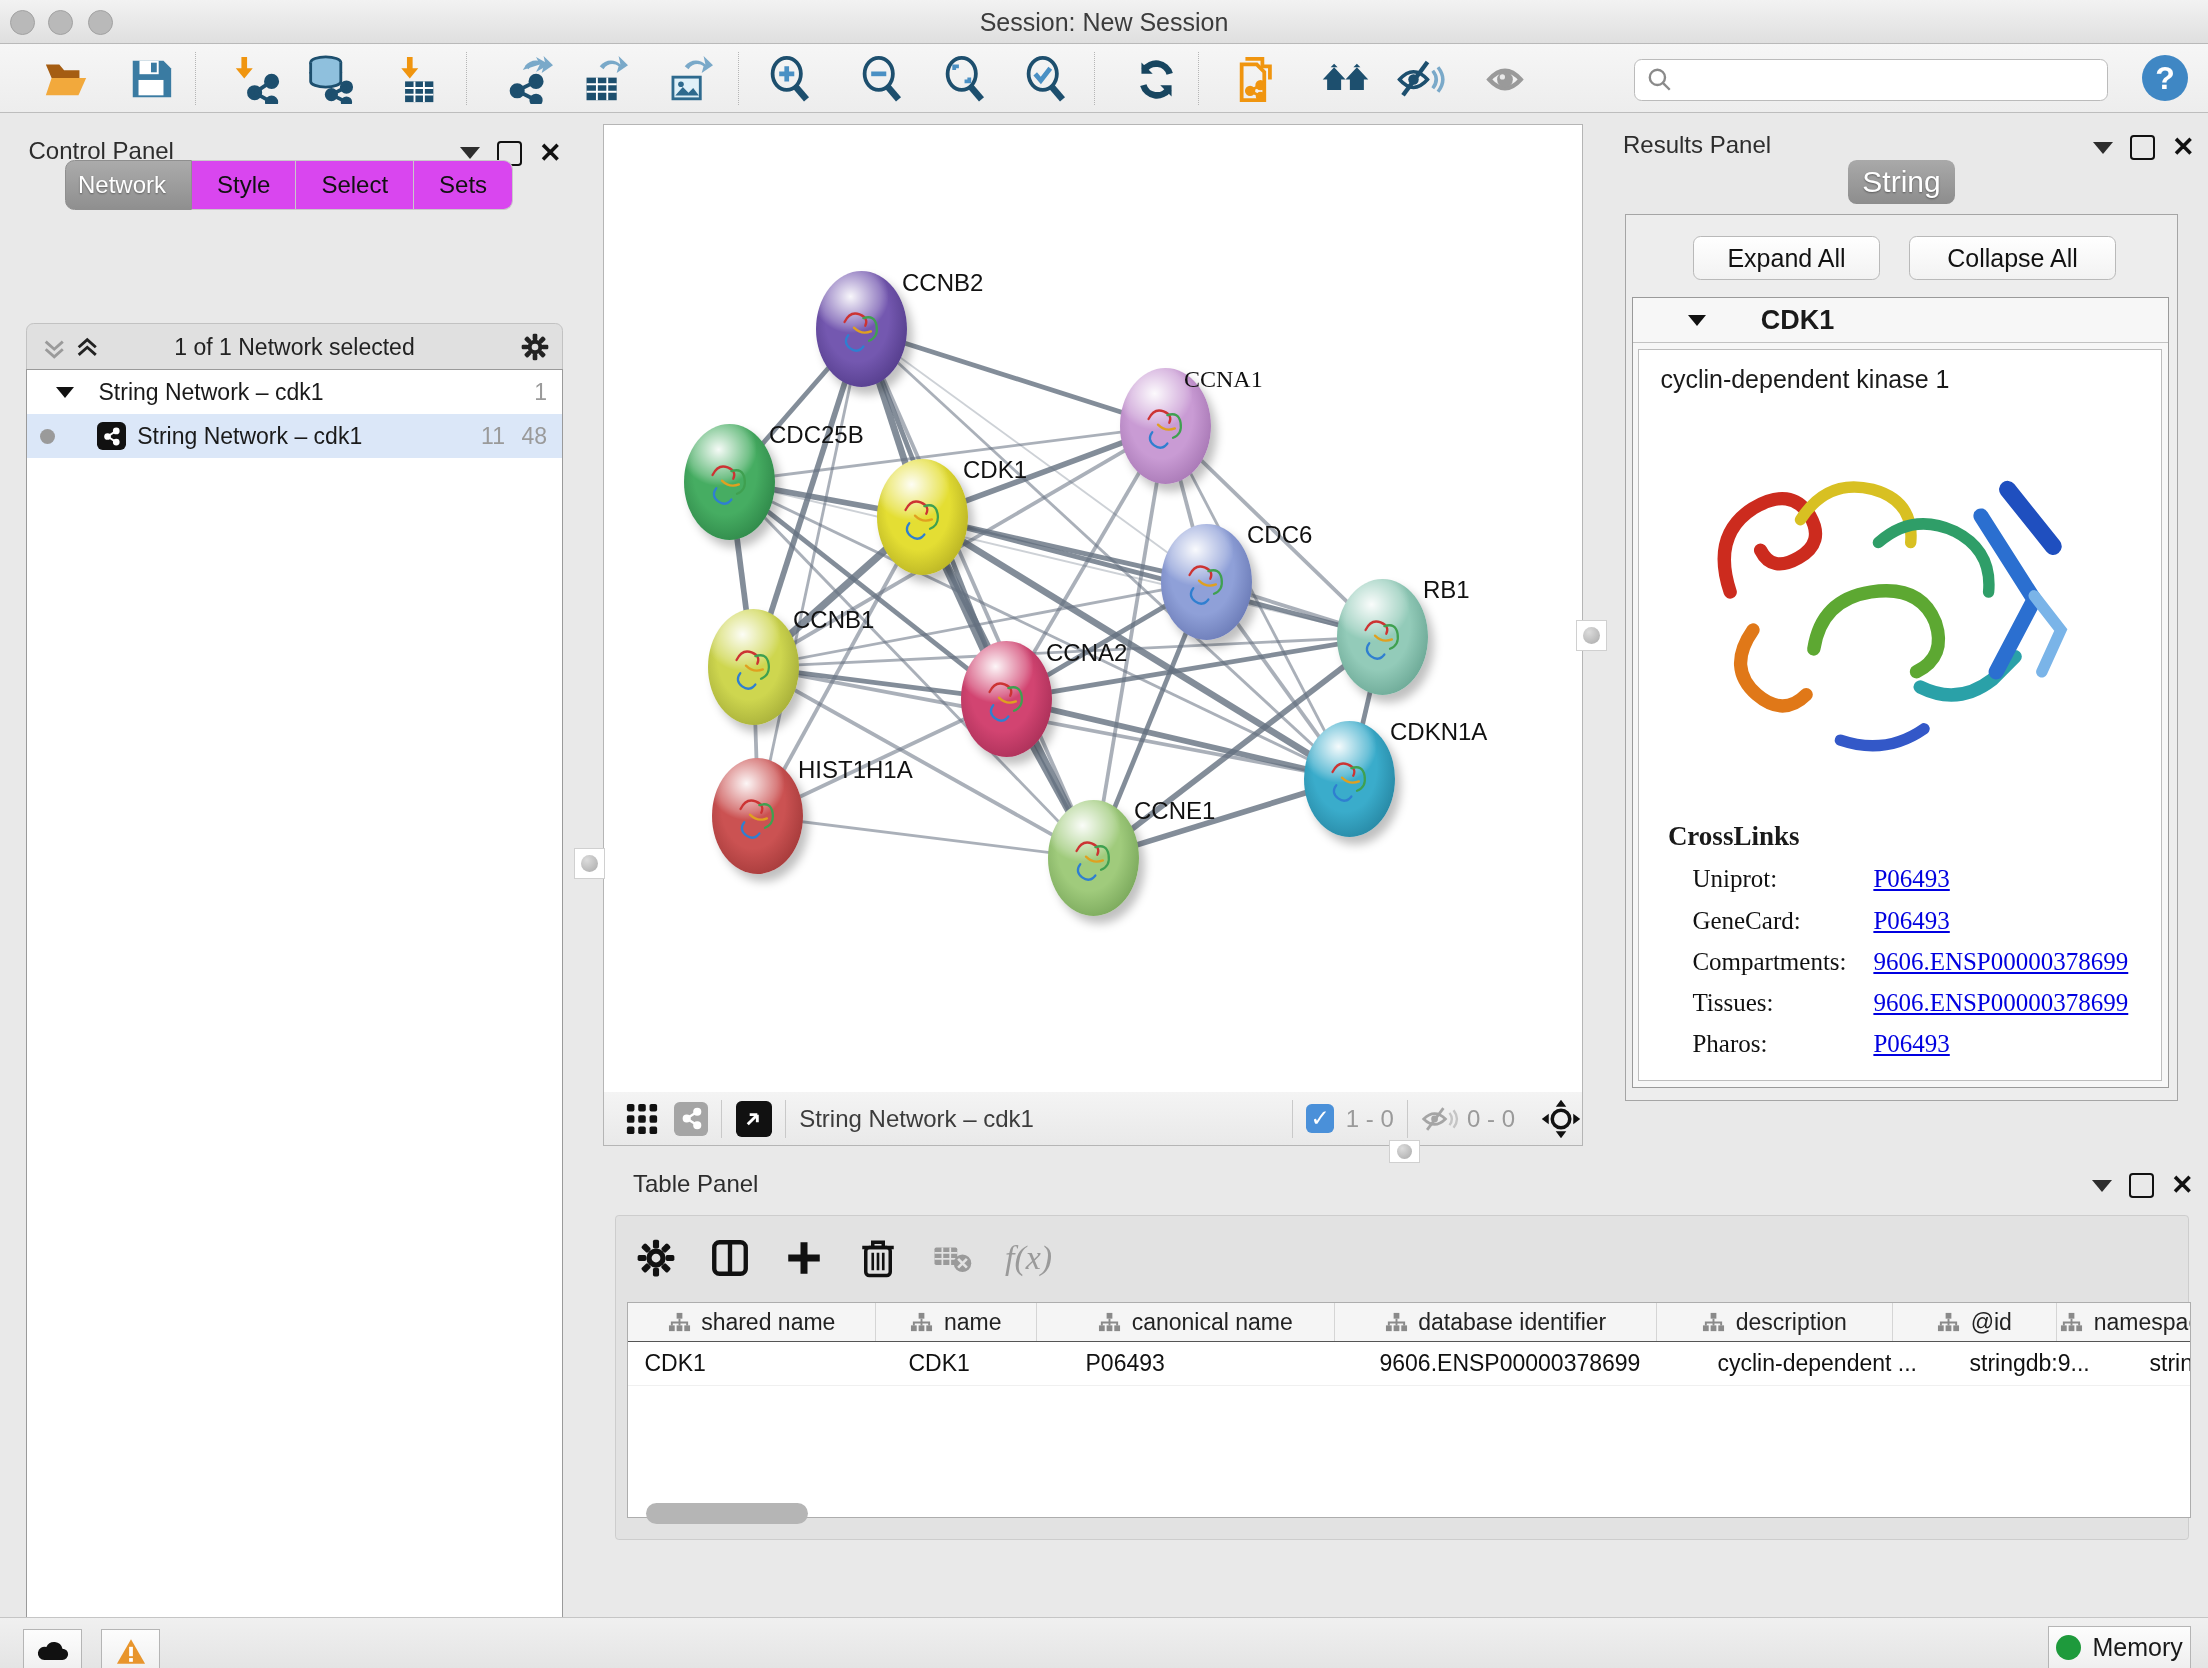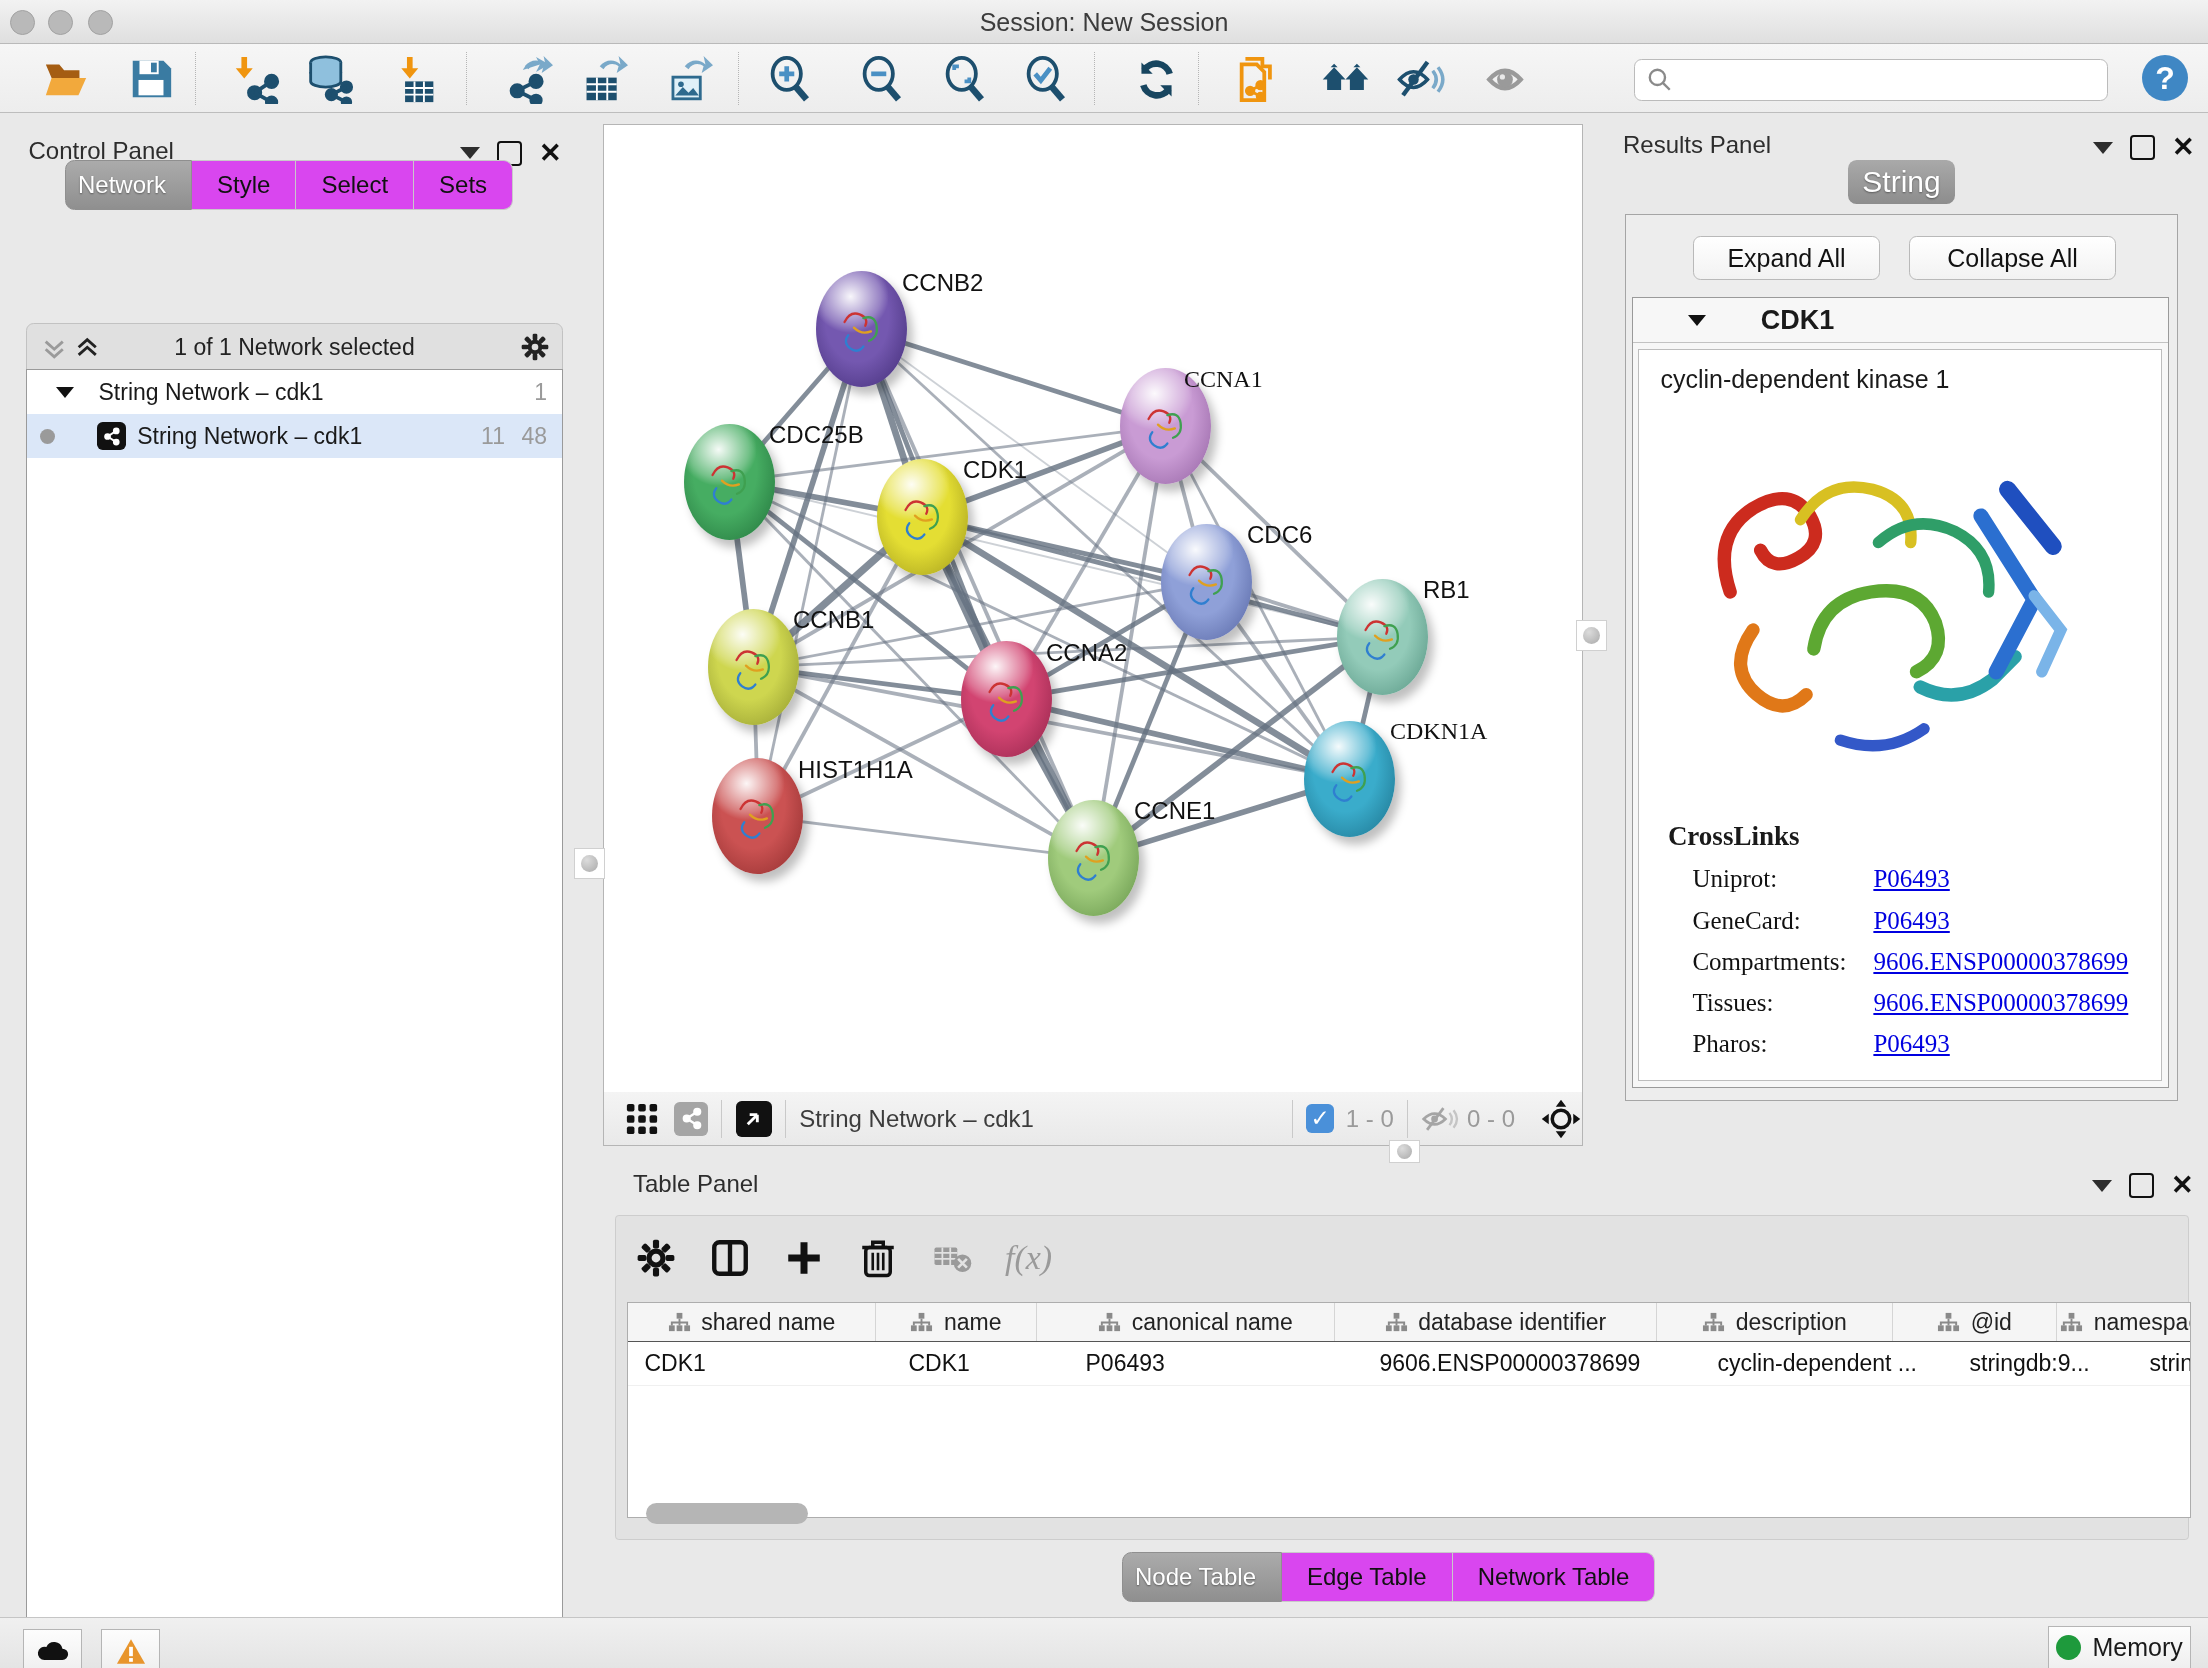--- a/index.html
+++ b/index.html
@@ -510,21 +510,21 @@
       <div class="node" style="left: 700px; top: 596px; background: radial-gradient(60% 45% at 38% 22%, rgba(255, 255, 255, 0.95), rgba(255, 255, 255, 0.25) 55%, rgba(255, 255, 255, 0) 70%), radial-gradient(at 45% 40%, rgb(58, 172, 203) 45%, rgb(26, 110, 136) 100%);">
         <svg width="49" height="53" viewBox="0 0 52 56">
           <g fill="none" stroke-width="2.4" stroke-linecap="round">
             <path d="M8 20q6-12 16-8t6 12" stroke="#cc3333"></path>
             <path d="M12 34q-6 8 2 14t14-2" stroke="#2f7fd0"></path>
             <path d="M28 16q12-4 14 8t-8 16" stroke="#3fa050"></path>
             <path d="M18 26q8 8 18 4" stroke="#e0a020"></path>
           </g>
         </svg>
       </div>
-      <div class="nlabel" style="left: 786px; top: 593px; font-family: Liberation Serif, serif;">CDKN1A</div>
+      <div class="nlabel" style="left: 786px; top: 593px;">CDKN1A</div>
       <div class="node" style="left: 108px; top: 633px; background: radial-gradient(60% 45% at 38% 22%, rgba(255, 255, 255, 0.95), rgba(255, 255, 255, 0.25) 55%, rgba(255, 255, 255, 0) 70%), radial-gradient(at 45% 40%, rgb(203, 82, 82) 45%, rgb(138, 42, 42) 100%);">
         <svg width="49" height="53" viewBox="0 0 52 56">
           <g fill="none" stroke-width="2.4" stroke-linecap="round">
             <path d="M8 20q6-12 16-8t6 12" stroke="#cc3333"></path>
             <path d="M12 34q-6 8 2 14t14-2" stroke="#2f7fd0"></path>
             <path d="M28 16q12-4 14 8t-8 16" stroke="#3fa050"></path>
             <path d="M18 26q8 8 18 4" stroke="#e0a020"></path>
           </g>
         </svg>
       </div>
@@ -816,25 +816,20 @@
             <div class="td" style="width: 235px; flex: 0 0 235px;">cyclin-dependent ...</div>
             <div class="td" style="width: 163px; flex: 0 0 163px;">stringdb:9...</div>
             <div class="td" style="width: 159px; flex: 0 0 159px;">stringdb</div>
           </div>
         </div>
     </div>
     <div class="hscroll">
         <div class="hthumb"></div>
       </div>
   </div>
-  <div class="tp-tabs" id="tbl-tabs">
-      <span class="tab active">Node Table</span>
-      <span class="tab">Edge Table</span>
-      <span class="tab">Network Table</span>
-    </div>
 
   <div class="split-h" style="left:574px;top:848px">
       <i></i>
     </div>
   <div class="split-h" style="left:1576px;top:620px">
       <i></i>
     </div>
   <div class="split-h" style="left:1389px;top:1140px;height:21px">
       <i style="width:15px;height:15px"></i>
     </div>

